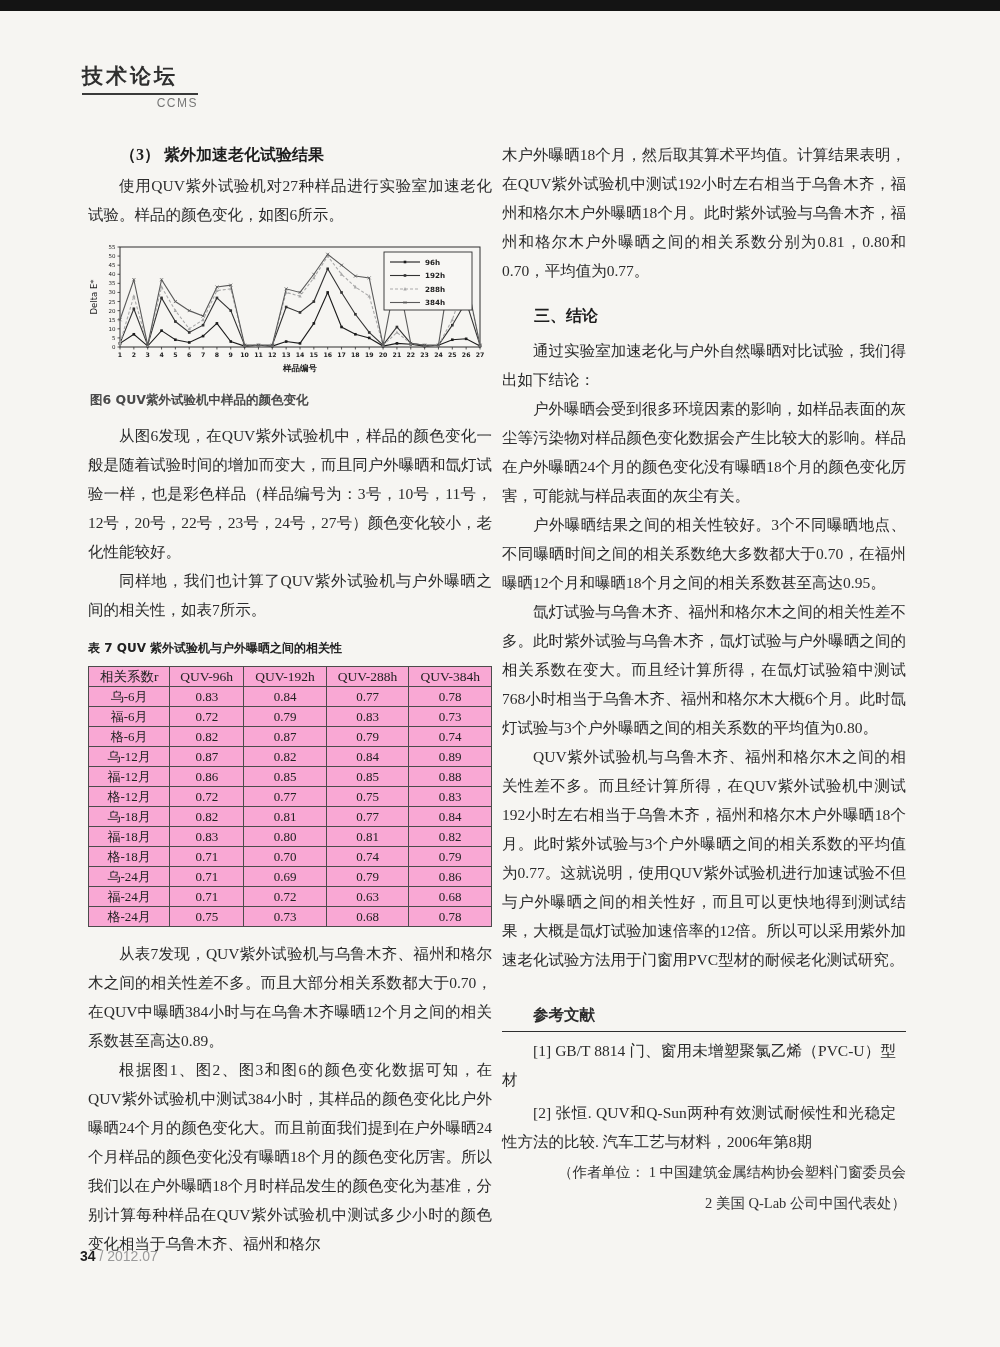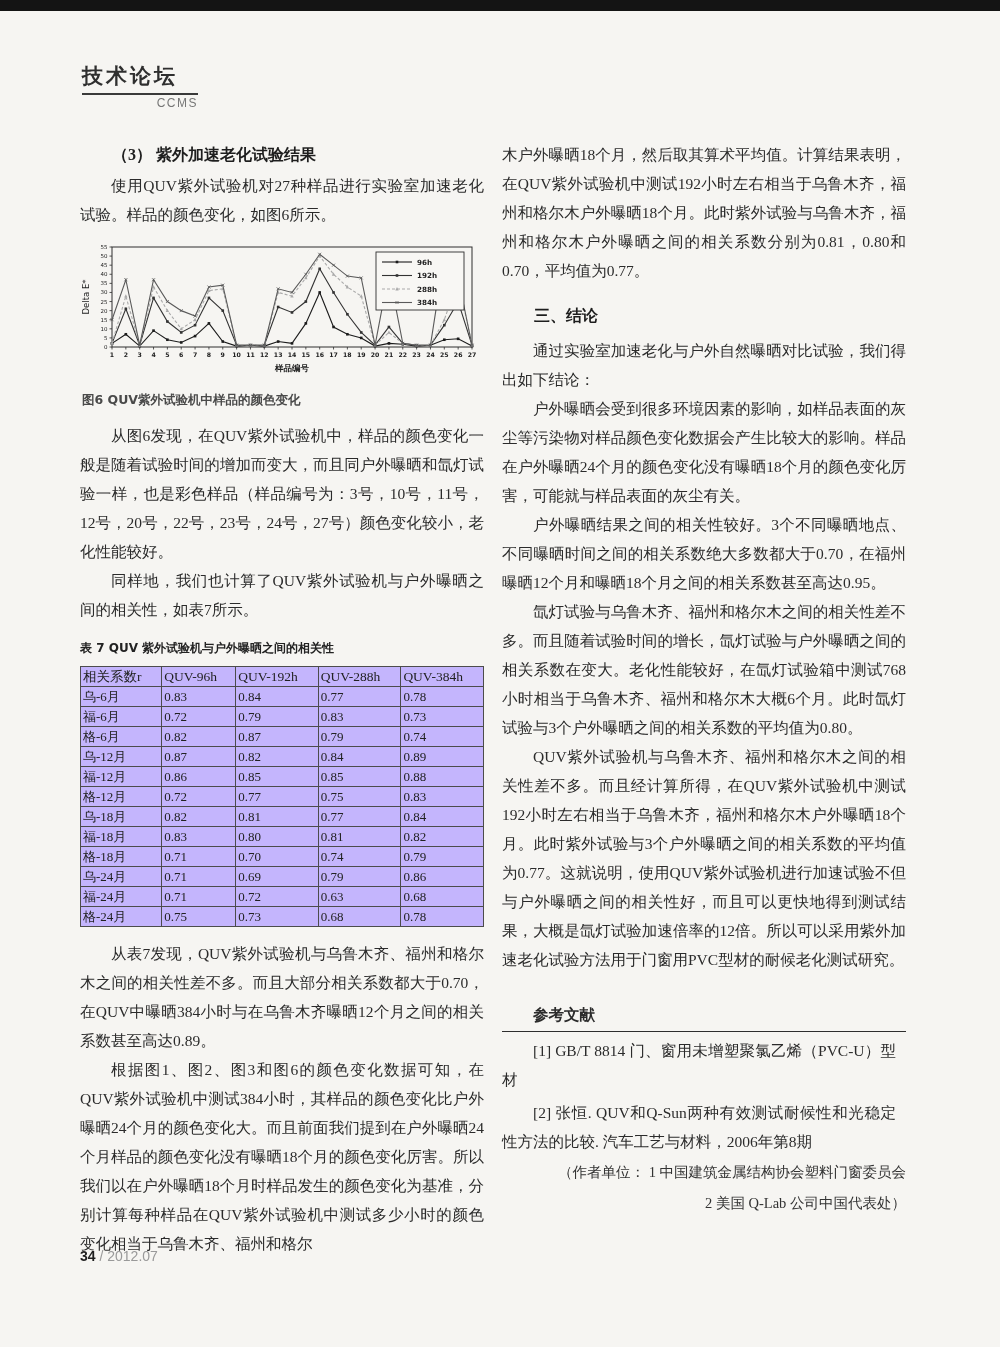--- a/index.html
+++ b/index.html
@@ -16,42 +16,42 @@
     border-bottom:2.5px solid #3a3a3a;padding:0 6px 3px 0;display:block;
   }
   .masthead-sub{
     font-family:"Liberation Sans",sans-serif;font-size:12px;color:#777;
     letter-spacing:1.5px;text-align:right;margin-top:1px;
   }
   .col{
     position:absolute;top:140px;width:404px;
     font-size:15.5px;line-height:29px;text-align:justify;
   }
-  .col-left{left:80px;}
+  .col-left{left:88px;}
   .col-right{left:502px;}
   .sec-heading{
     margin:0 0 2px 0;font-size:16px;font-weight:bold;text-indent:2em;color:#1e1e1e;
   }
   .para{margin:0;text-indent:2em;}
   .figure{margin:12px 0 4px 0;}
   .figure svg{display:block;}
   .fig-caption{
     font-family:"DejaVu Sans","Liberation Sans",sans-serif;
     font-size:12.5px;font-weight:bold;color:#4a4a4a;
     margin:4px 0 12px 2px;line-height:18px;text-align:left;text-indent:0;
   }
   .table-title{
     font-family:"DejaVu Sans","Liberation Sans",sans-serif;
     font-size:12px;font-weight:bold;color:#222;
     margin:14px 0 8px 0;line-height:20px;text-align:left;text-indent:0;
   }
   table.corr{
     border-collapse:collapse;width:100%;
-    font-size:13px;color:#222;text-align:left;
-    margin-bottom:12px;background:#c4b5fd;
+    font-size:13px;color:#222;text-align:center;
+    margin-bottom:12px;background:#f9a8d4;
   }
   table.corr th,table.corr td{
     border:1px solid #4c4c4c;padding:1.5px 2px;font-weight:normal;line-height:16px;
   }
   table.corr th{font-size:13.5px;}
   .sec-heading-2{margin:16px 0 6px 0;font-size:16px;font-weight:bold;text-indent:2em;color:#1e1e1e;}
   .refs-head-wrap{border-bottom:1.5px solid #2e2e2e;padding-bottom:2px;margin-top:26px;}
   .refs-heading{font-weight:bold;text-indent:2em;margin:0;}
   .ref{margin:4px 10px 0 0;text-indent:2em;}
   .authors{margin:2px 0 0 0;text-align:right;font-size:14.5px;line-height:29px;color:#333;}
@@ -431,21 +431,21 @@
   <p class="para">根据图1、图2、图3和图6的颜色变化数据可知，在QUV紫外试验机中测试384小时，其样品的颜色变化比户外曝晒24个月的颜色变化大。而且前面我们提到在户外曝晒24个月样品的颜色变化没有曝晒18个月的颜色变化厉害。所以我们以在户外曝晒18个月时样品发生的颜色变化为基准，分别计算每种样品在QUV紫外试验机中测试多少小时的颜色变化相当于乌鲁木齐、福州和格尔</p>
 </div>
 
 <div class="col col-right">
   <p class="para" style="text-indent:0;">木户外曝晒18个月，然后取其算术平均值。计算结果表明，在QUV紫外试验机中测试192小时左右相当于乌鲁木齐，福州和格尔木户外曝晒18个月。此时紫外试验与乌鲁木齐，福州和格尔木户外曝晒之间的相关系数分别为0.81，0.80和0.70，平均值为0.77。</p>
 
   <h3 class="sec-heading-2">三、结论</h3>
   <p class="para">通过实验室加速老化与户外自然曝晒对比试验，我们得出如下结论：</p>
   <p class="para">户外曝晒会受到很多环境因素的影响，如样品表面的灰尘等污染物对样品颜色变化数据会产生比较大的影响。样品在户外曝晒24个月的颜色变化没有曝晒18个月的颜色变化厉害，可能就与样品表面的灰尘有关。</p>
   <p class="para">户外曝晒结果之间的相关性较好。3个不同曝晒地点、不同曝晒时间之间的相关系数绝大多数都大于0.70，在福州曝晒12个月和曝晒18个月之间的相关系数甚至高达0.95。</p>
-  <p class="para">氙灯试验与乌鲁木齐、福州和格尔木之间的相关性差不多。而且随着试验时间的增长，氙灯试验与户外曝晒之间的相关系数在变大。老化性能较好，在氙灯试验箱中测试768小时相当于乌鲁木齐、福州和格尔木大概6个月。此时氙灯试验与3个户外曝晒之间的相关系数的平均值为0.80。</p>
+  <p class="para">氙灯试验与乌鲁木齐、福州和格尔木之间的相关性差不多。此时紫外试验与乌鲁木齐，氙灯试验与户外曝晒之间的相关系数在变大。而且经计算所得，在氙灯试验箱中测试768小时相当于乌鲁木齐、福州和格尔木大概6个月。此时氙灯试验与3个户外曝晒之间的相关系数的平均值为0.80。</p>
   <p class="para">QUV紫外试验机与乌鲁木齐、福州和格尔木之间的相关性差不多。而且经计算所得，在QUV紫外试验机中测试192小时左右相当于乌鲁木齐，福州和格尔木户外曝晒18个月。此时紫外试验与3个户外曝晒之间的相关系数的平均值为0.77。这就说明，使用QUV紫外试验机进行加速试验不但与户外曝晒之间的相关性好，而且可以更快地得到测试结果，大概是氙灯试验加速倍率的12倍。所以可以采用紫外加速老化试验方法用于门窗用PVC型材的耐候老化测试研究。</p>
 
   <div class="refs-head-wrap">
     <p class="refs-heading">参考文献</p>
   </div>
   <p class="ref">[1] GB/T 8814 门、窗用未增塑聚氯乙烯（PVC-U）型材</p>
   <p class="ref">[2] 张恒. QUV和Q-Sun两种有效测试耐候性和光稳定性方法的比较. 汽车工艺与材料，2006年第8期</p>
   <p class="authors">（作者单位：  1  中国建筑金属结构协会塑料门窗委员会</p>
   <p class="authors">2  美国 Q-Lab 公司中国代表处）</p>
 </div>

